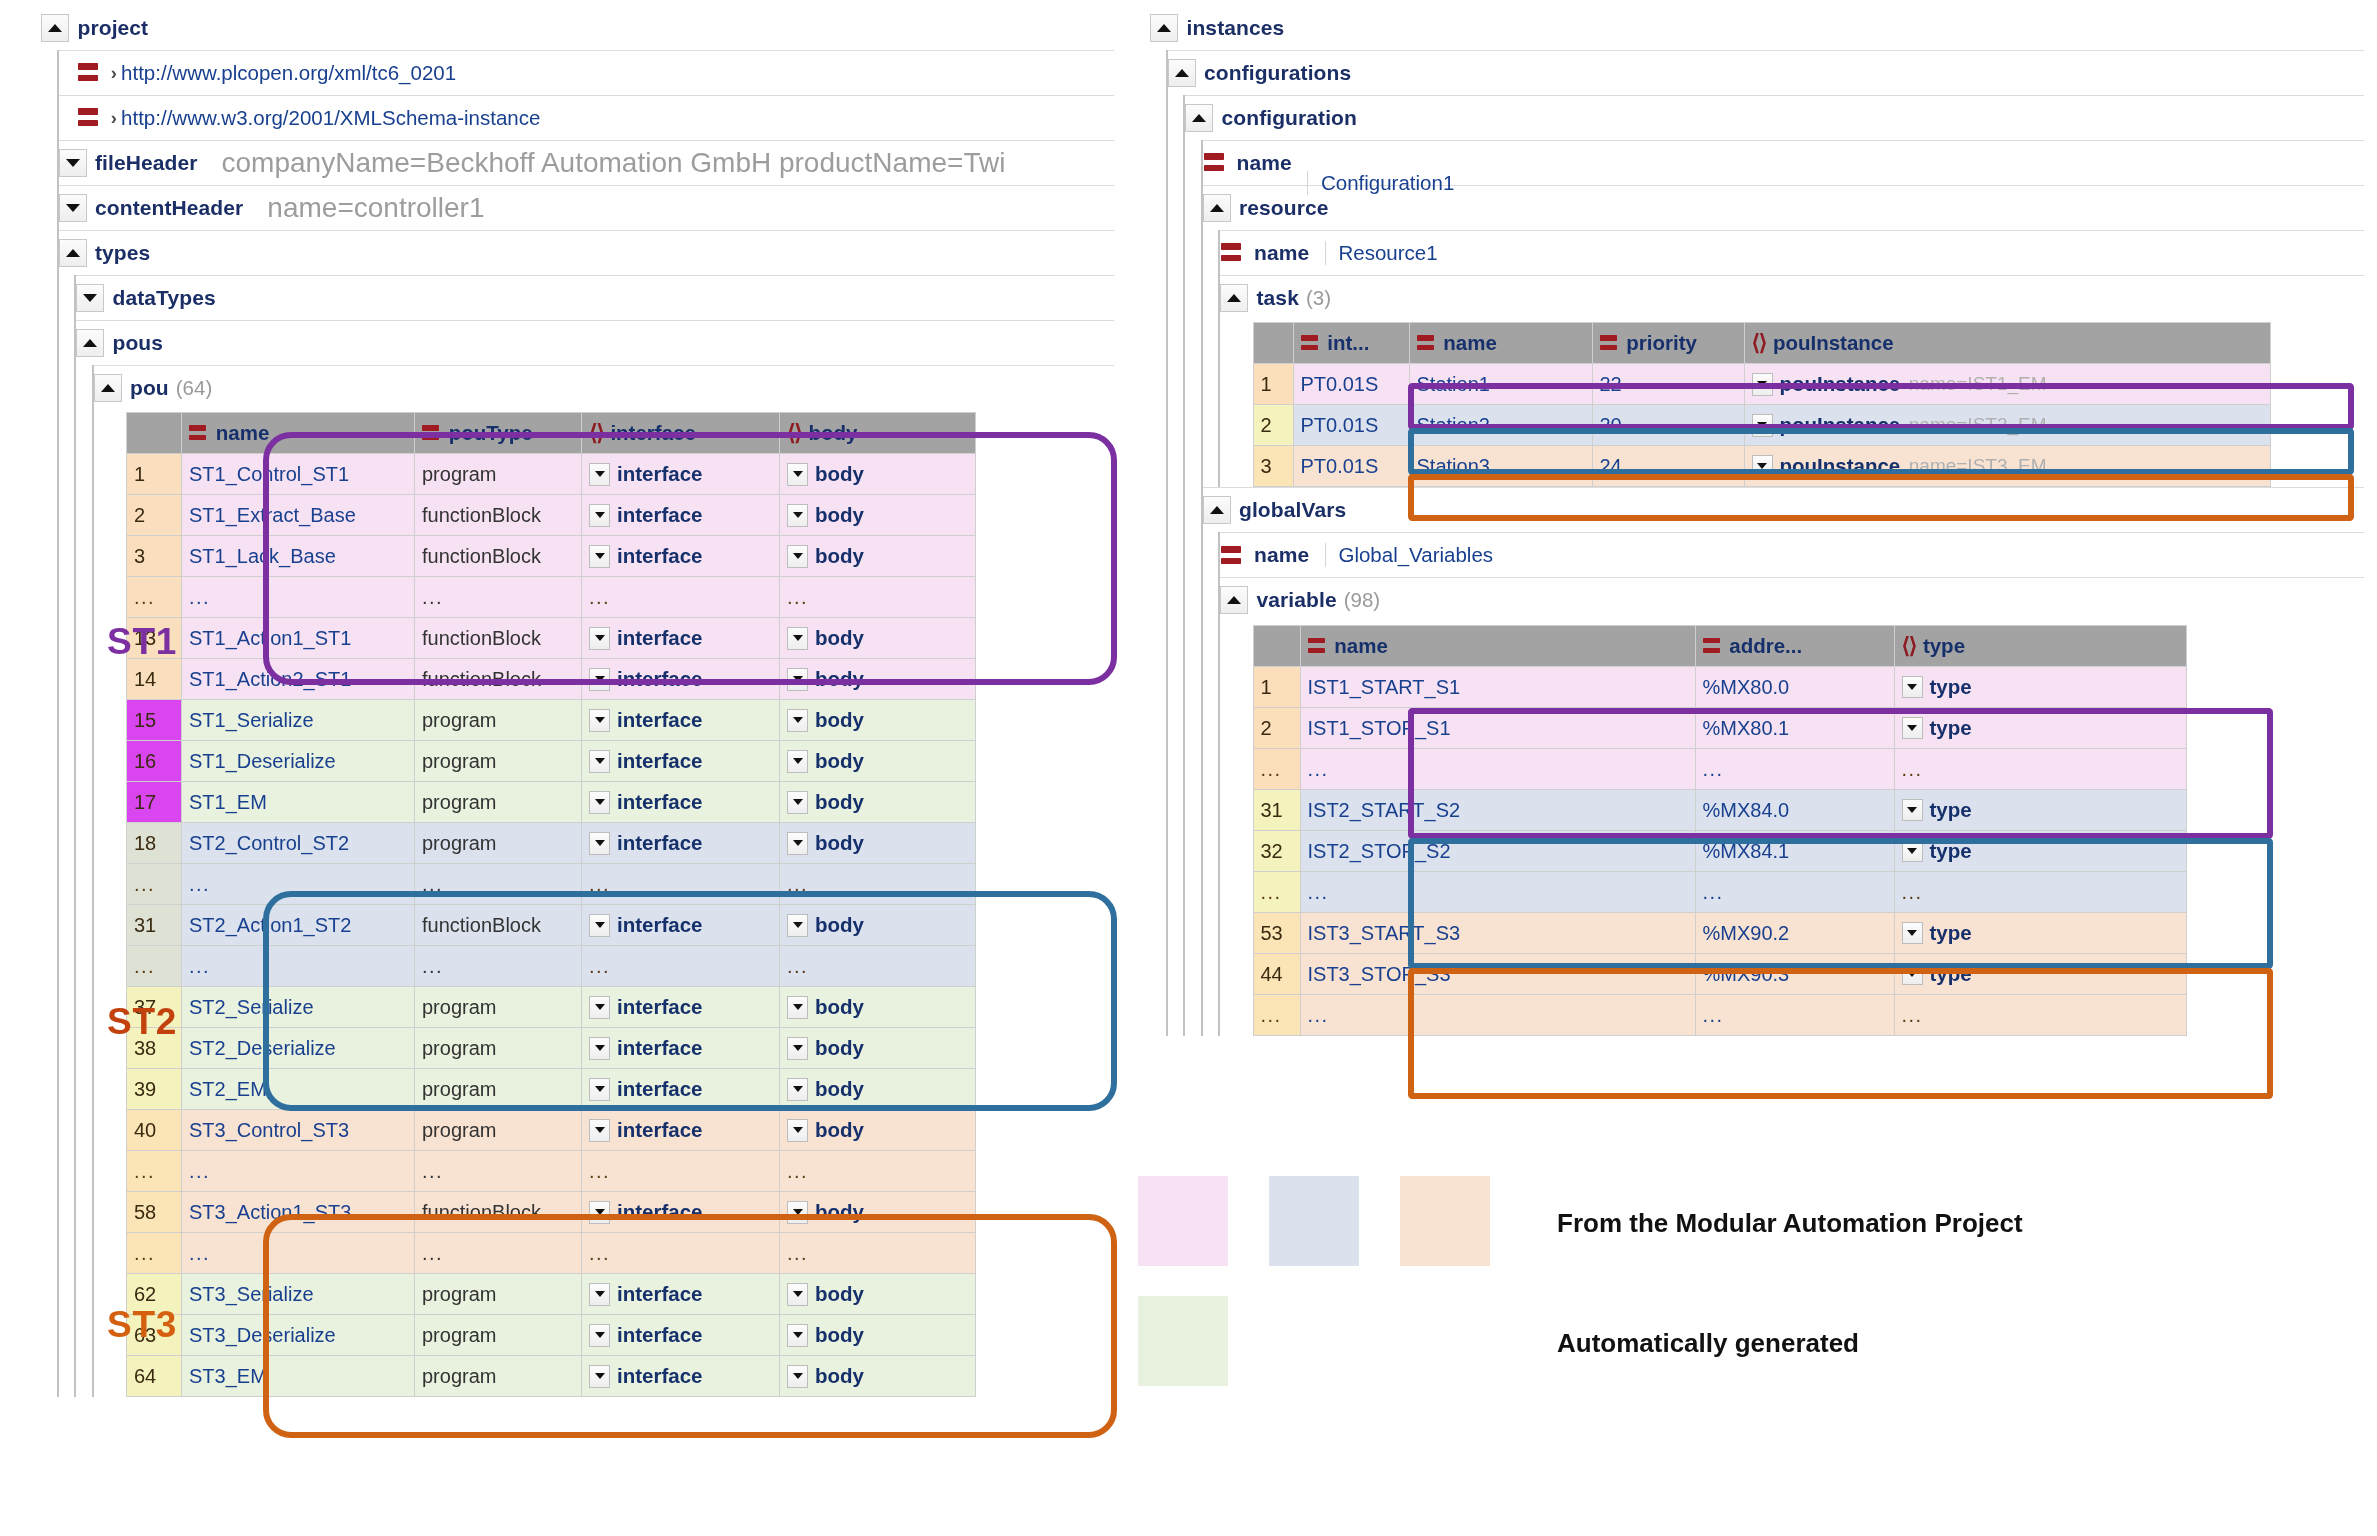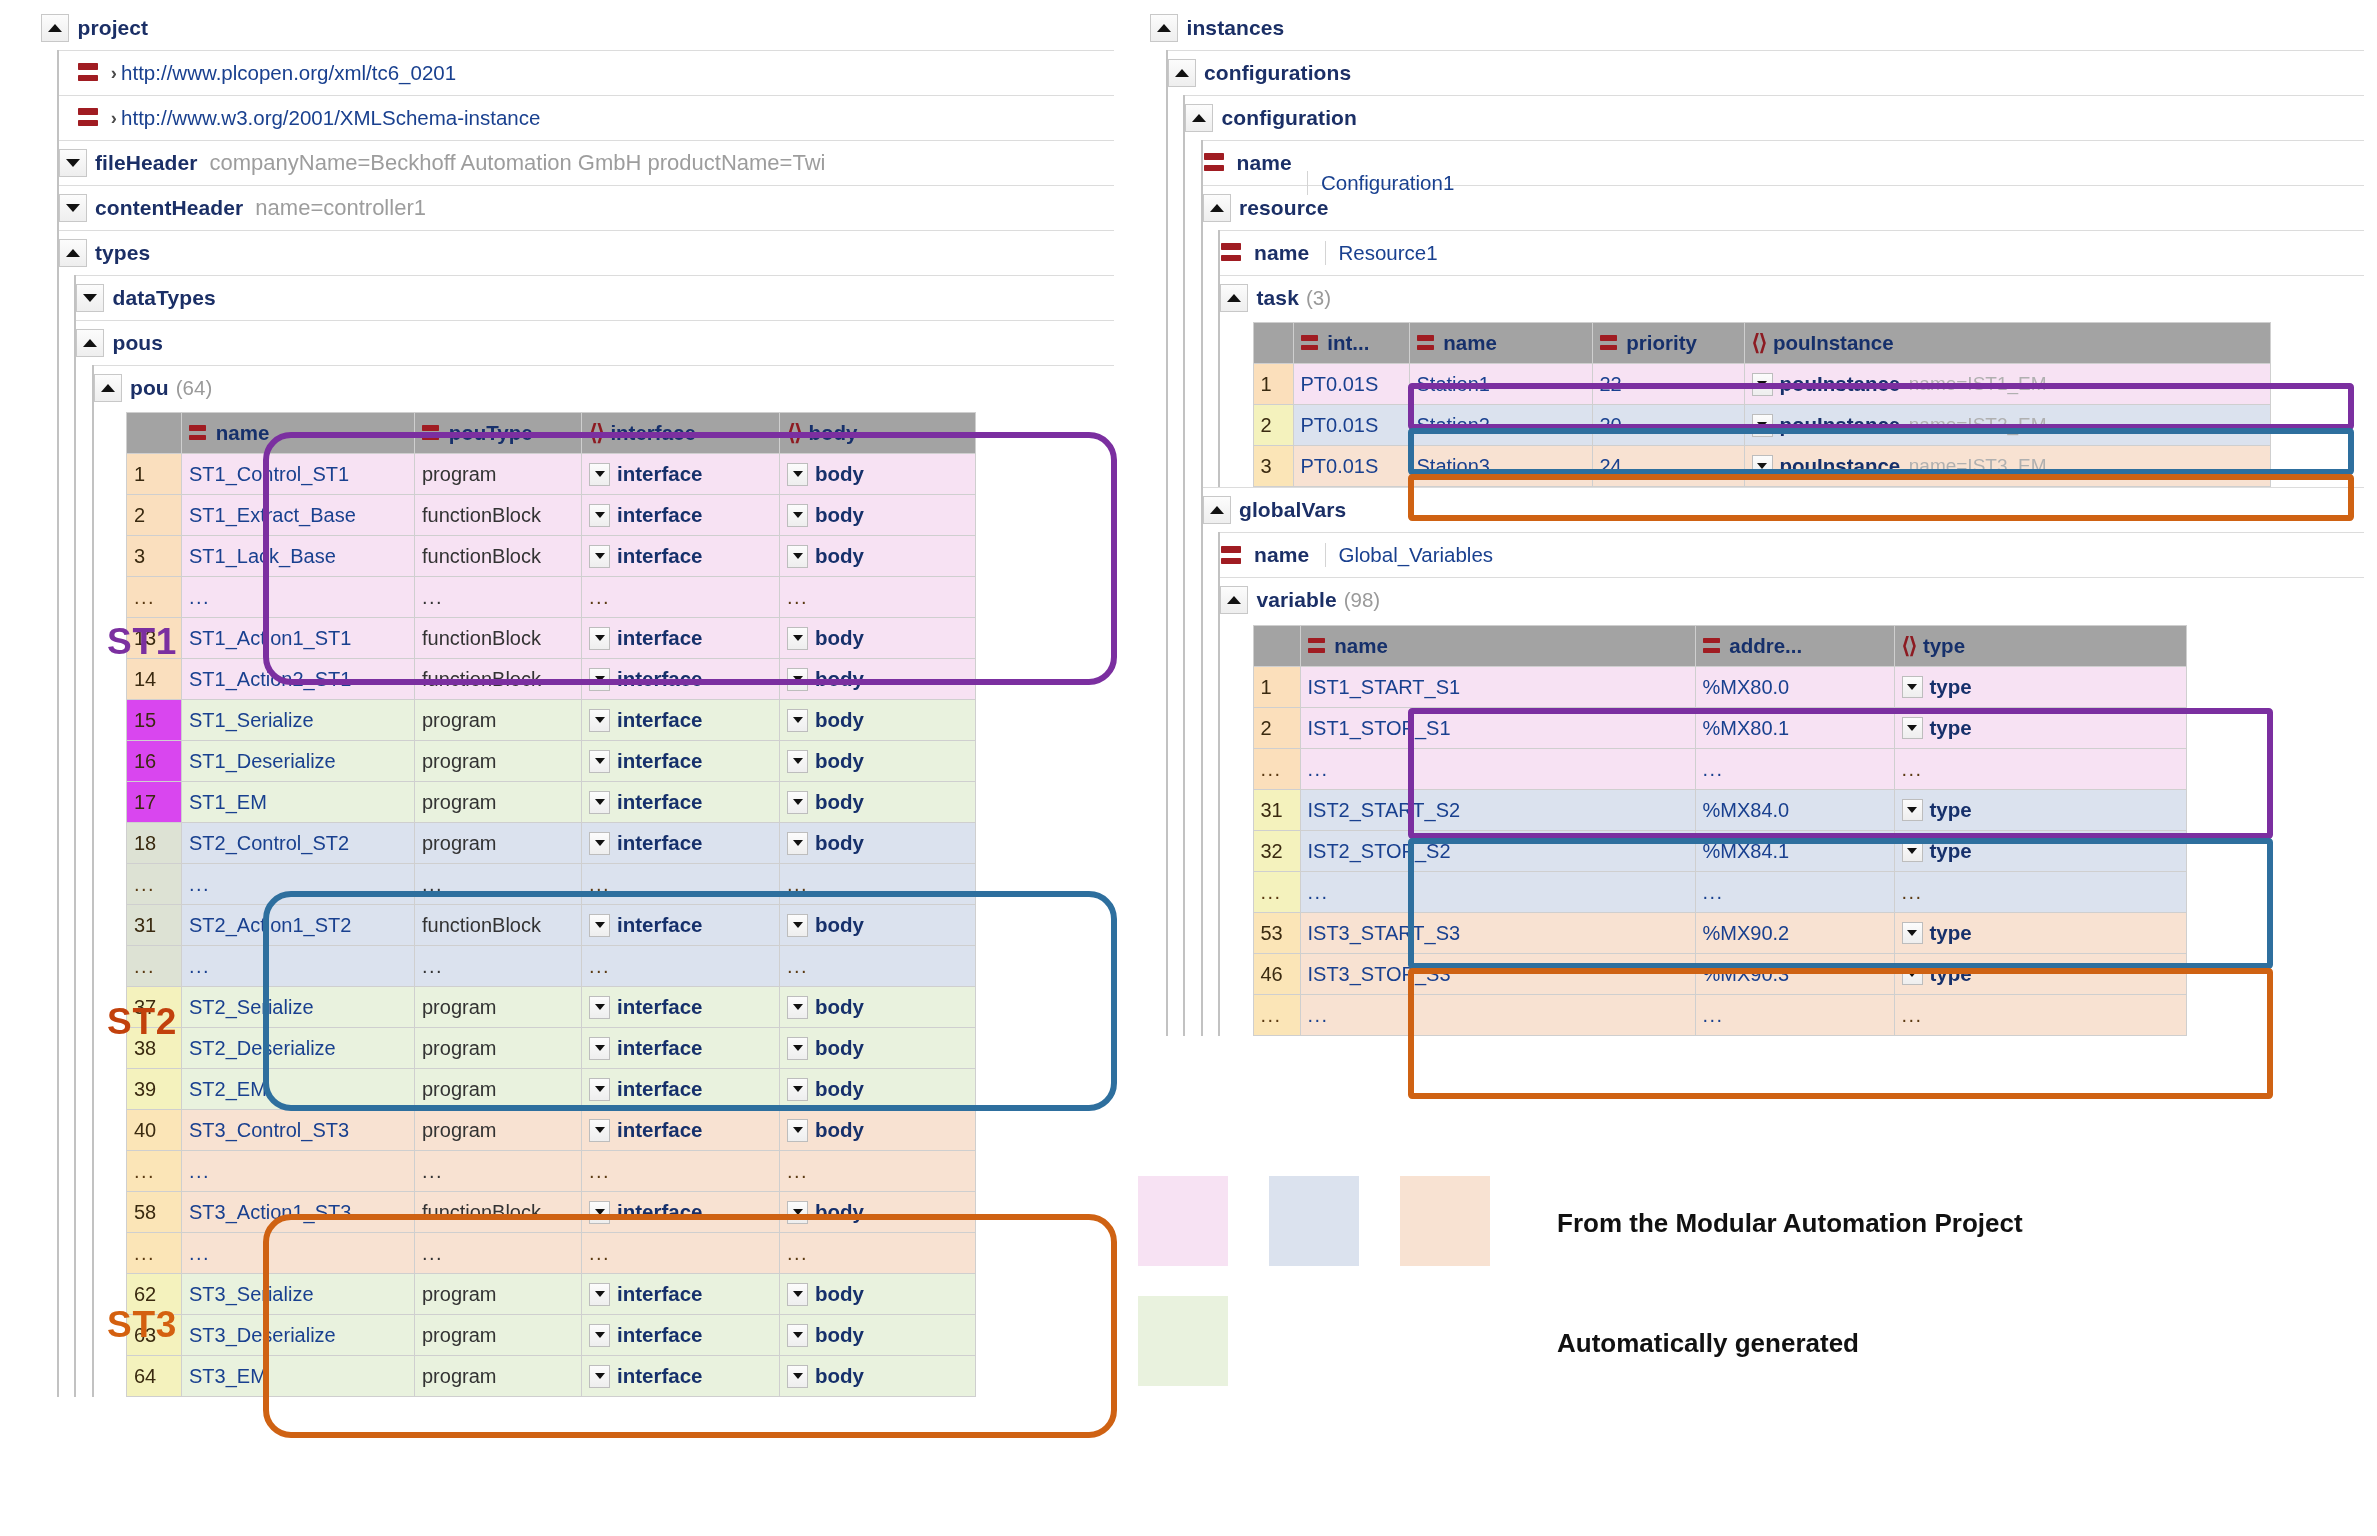--- a/index.html
+++ b/index.html
@@ -25,21 +25,21 @@
   .twisty.down::after{border-left:7.8px solid transparent;border-right:7.8px solid transparent;border-top:8.5px solid #111;}
   .attr-icon{
     width:24px;height:25.4px;flex:0 0 24px;margin-right:10px;position:relative;
   }
   .attr-icon::before,.attr-icon::after{
     content:"";position:absolute;left:1.4px;width:20px;height:6.4px;background:#a01c22;border-radius:0.7px;
   }
   .attr-icon::before{top:3.5px}
   .attr-icon::after{top:15px}
   .el-name{color:#1b2f66;font-weight:bold;font-size:21px;letter-spacing:0.1px;}
-  .el-sub{color:#9d9d9d;font-size:22px;margin-left:12px;font-weight:normal;}
+  .el-sub{color:#9d9d9d;font-size:28px;margin-left:24px;font-weight:normal;}
   .el-count{color:#9a9a9a;font-size:20.5px;margin-left:7px;font-weight:normal;}
   .el-val{color:#19408f;font-size:20.5px;margin-left:12.7px;font-weight:normal;}
   .ns-arrow{color:#4a4a4a;font-size:18.3px;margin-right:4.2px;font-weight:bold;}
   .ns-url{color:#19408f;font-size:20.5px;}
   
   .children{
     margin-left:20px;border-left:2.1px solid #c2c2c2;padding-left:0;position:relative;
   }
   .childbox{border-top:1.4px solid #dcdcdc;padding-left:18.3px;}
 
@@ -820,21 +820,21 @@
                                 <td class="t-peach"><span class="cellval blue">IST3_START_S3</span></td>
                                 <td class="t-peach"><span class="cellval blue">%MX90.2</span></td>
                                 <td class="t-peach">
                                   <div class="combo">
                                     <span class="twisty down"></span>
                                     <span class="lbl">type</span>
                                   </div>
                                 </td>
                               </tr>
                               <tr>
-                                <td class="num n-sand">46</td>
+                                <td class="num n-sand">44</td>
                                 <td class="t-peach"><span class="cellval blue">IST3_STOP_S3</span></td>
                                 <td class="t-peach"><span class="cellval blue">%MX90.3</span></td>
                                 <td class="t-peach">
                                   <div class="combo">
                                     <span class="twisty down"></span>
                                     <span class="lbl">type</span>
                                   </div>
                                 </td>
                               </tr>
                               <tr>

